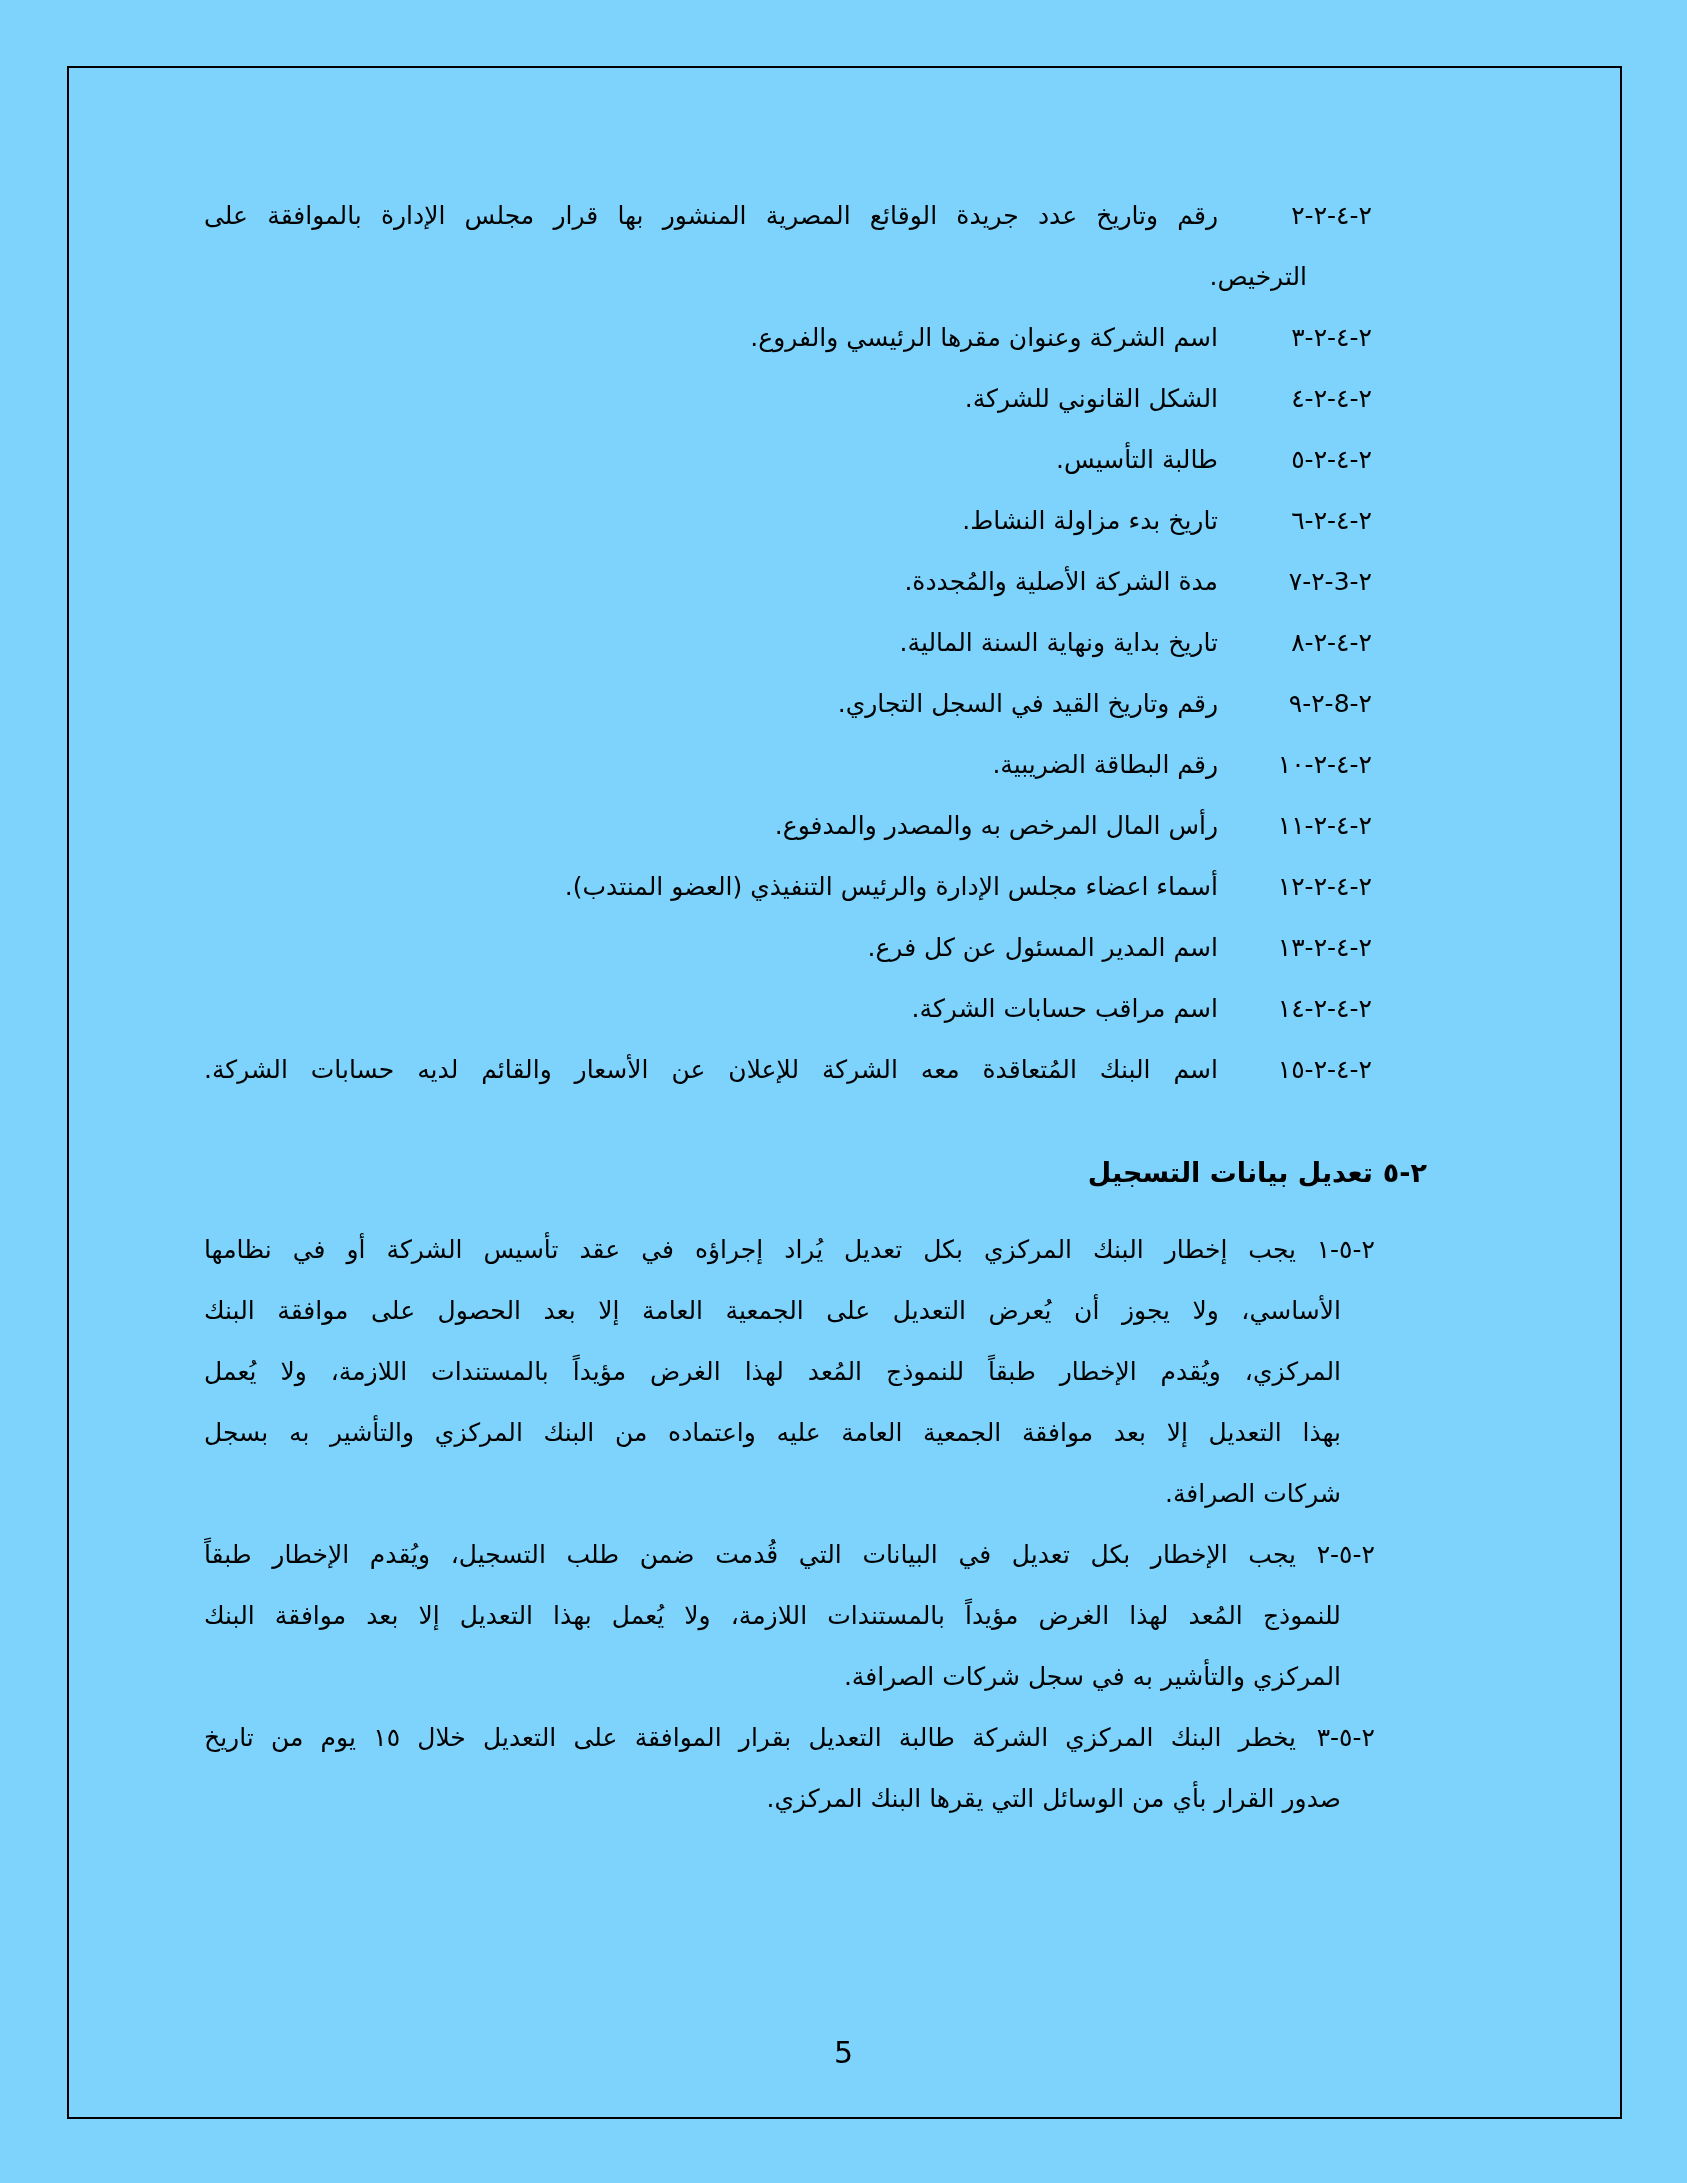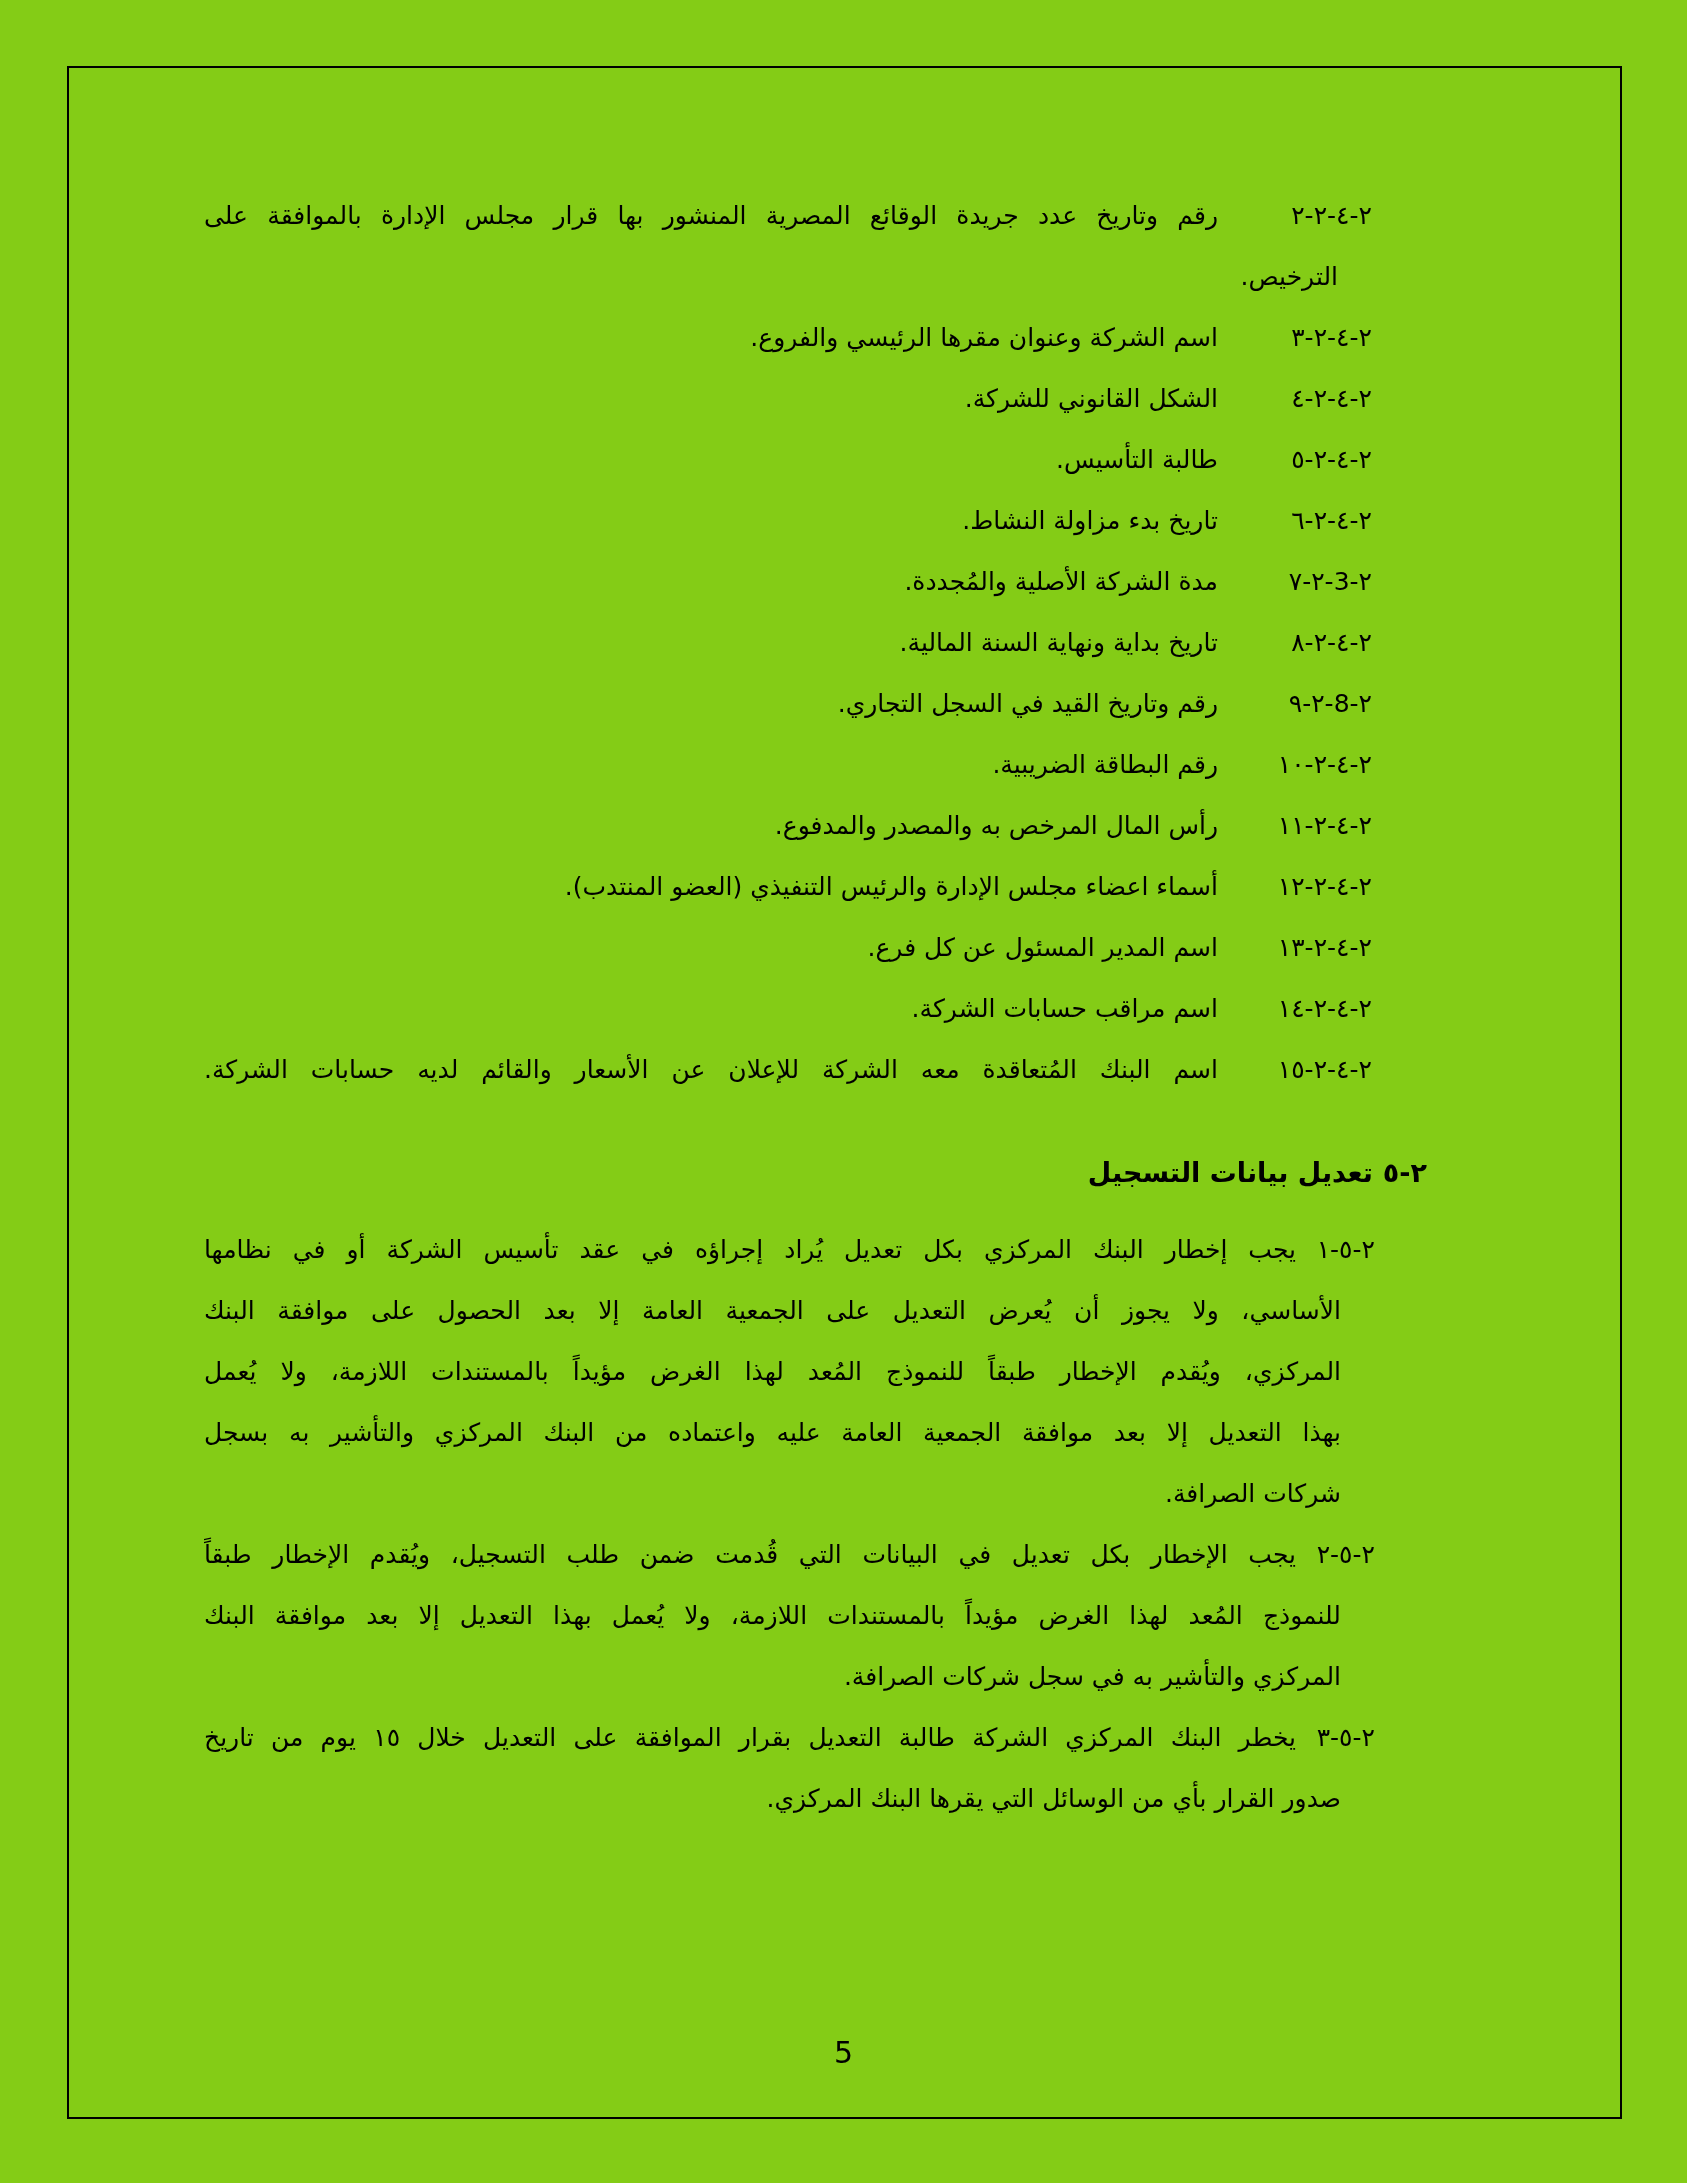--- a/index.html
+++ b/index.html
@@ -12,21 +12,21 @@
     height: 2184px;
     position: relative;
     font-family: "DejaVu Sans", sans-serif;
     color: #000000;
   }
   .page {
     position: absolute;
     inset: 0;
     width: 1687px;
     height: 2184px;
-    background: #84cc16;
+    background: #7dd3fc;
     overflow: hidden;
   }
   .page-border {
     position: absolute;
     left: 67px;
     top: 66px;
     width: 1555px;
     height: 2053px;
     box-sizing: border-box;
     border: 2.6px solid #000000;
@@ -49,21 +49,21 @@
   }
   .line.full { text-align-last: justify; }
   .num {
     display: inline-block;
     min-width: 154px;
     text-align: right;
     vertical-align: baseline;
   }
   
   .item      { margin-right: 55px; }
-  .item-cont { margin-right: 89px; }
+  .item-cont { margin-right: 120px; }
   
   .para      { margin-right: 52px; }
   .para .num { min-width: 79px; }
   .para-cont { margin-right: 86px; }
   
   .heading {
     margin: 42px 0 15.7px 0;
     font-weight: bold;
     font-size: 27px;
     text-align: right;

